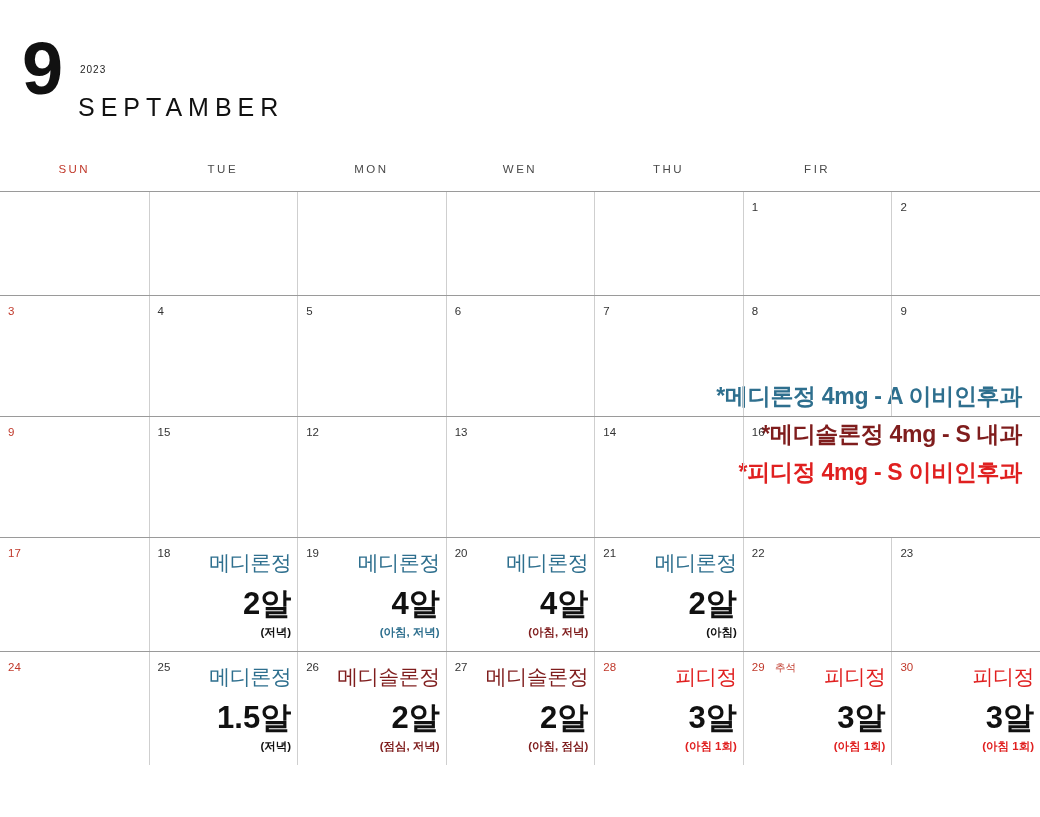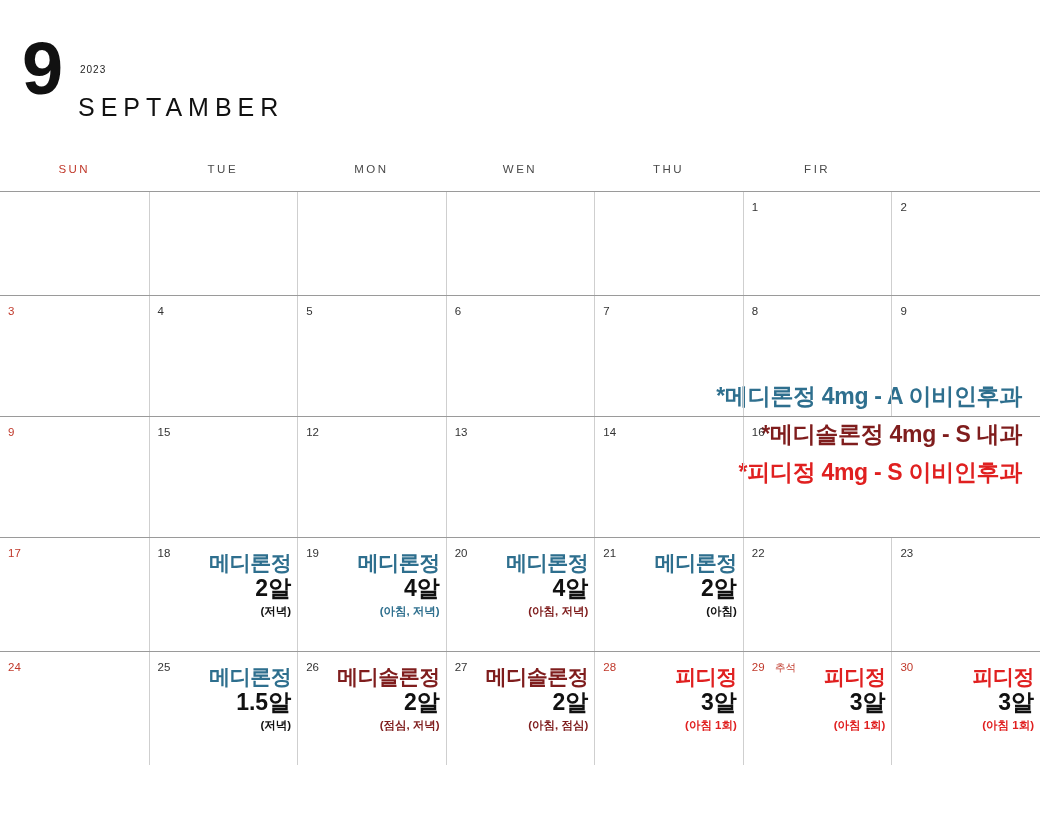--- a/index.html
+++ b/index.html
@@ -117,28 +117,28 @@
   .entry {
     position: absolute;
     left: 0;
     right: 6px;
     top: 14px;
     text-align: right;
     line-height: 1.05;
   }
   .entry .name {
     font-size: 21px;
-    font-weight: bold;
+    font-weight: normal;
     letter-spacing: -0.5px;
   }
   .entry .dose {
-    font-size: 23px;
+    font-size: 31px;
     font-weight: bold;
     color: #111;
-    margin-top: 2px;
+    margin-top: 14px;
   }
   .entry .time {
     font-size: 11.5px;
     font-weight: bold;
     margin-top: 5px;
   }
   .c-blue  { color: #2e6f8e; }
   .c-green { color: #7f1d1d; }
   .c-red   { color: #e02020; }
   .c-dark  { color: #111; }

